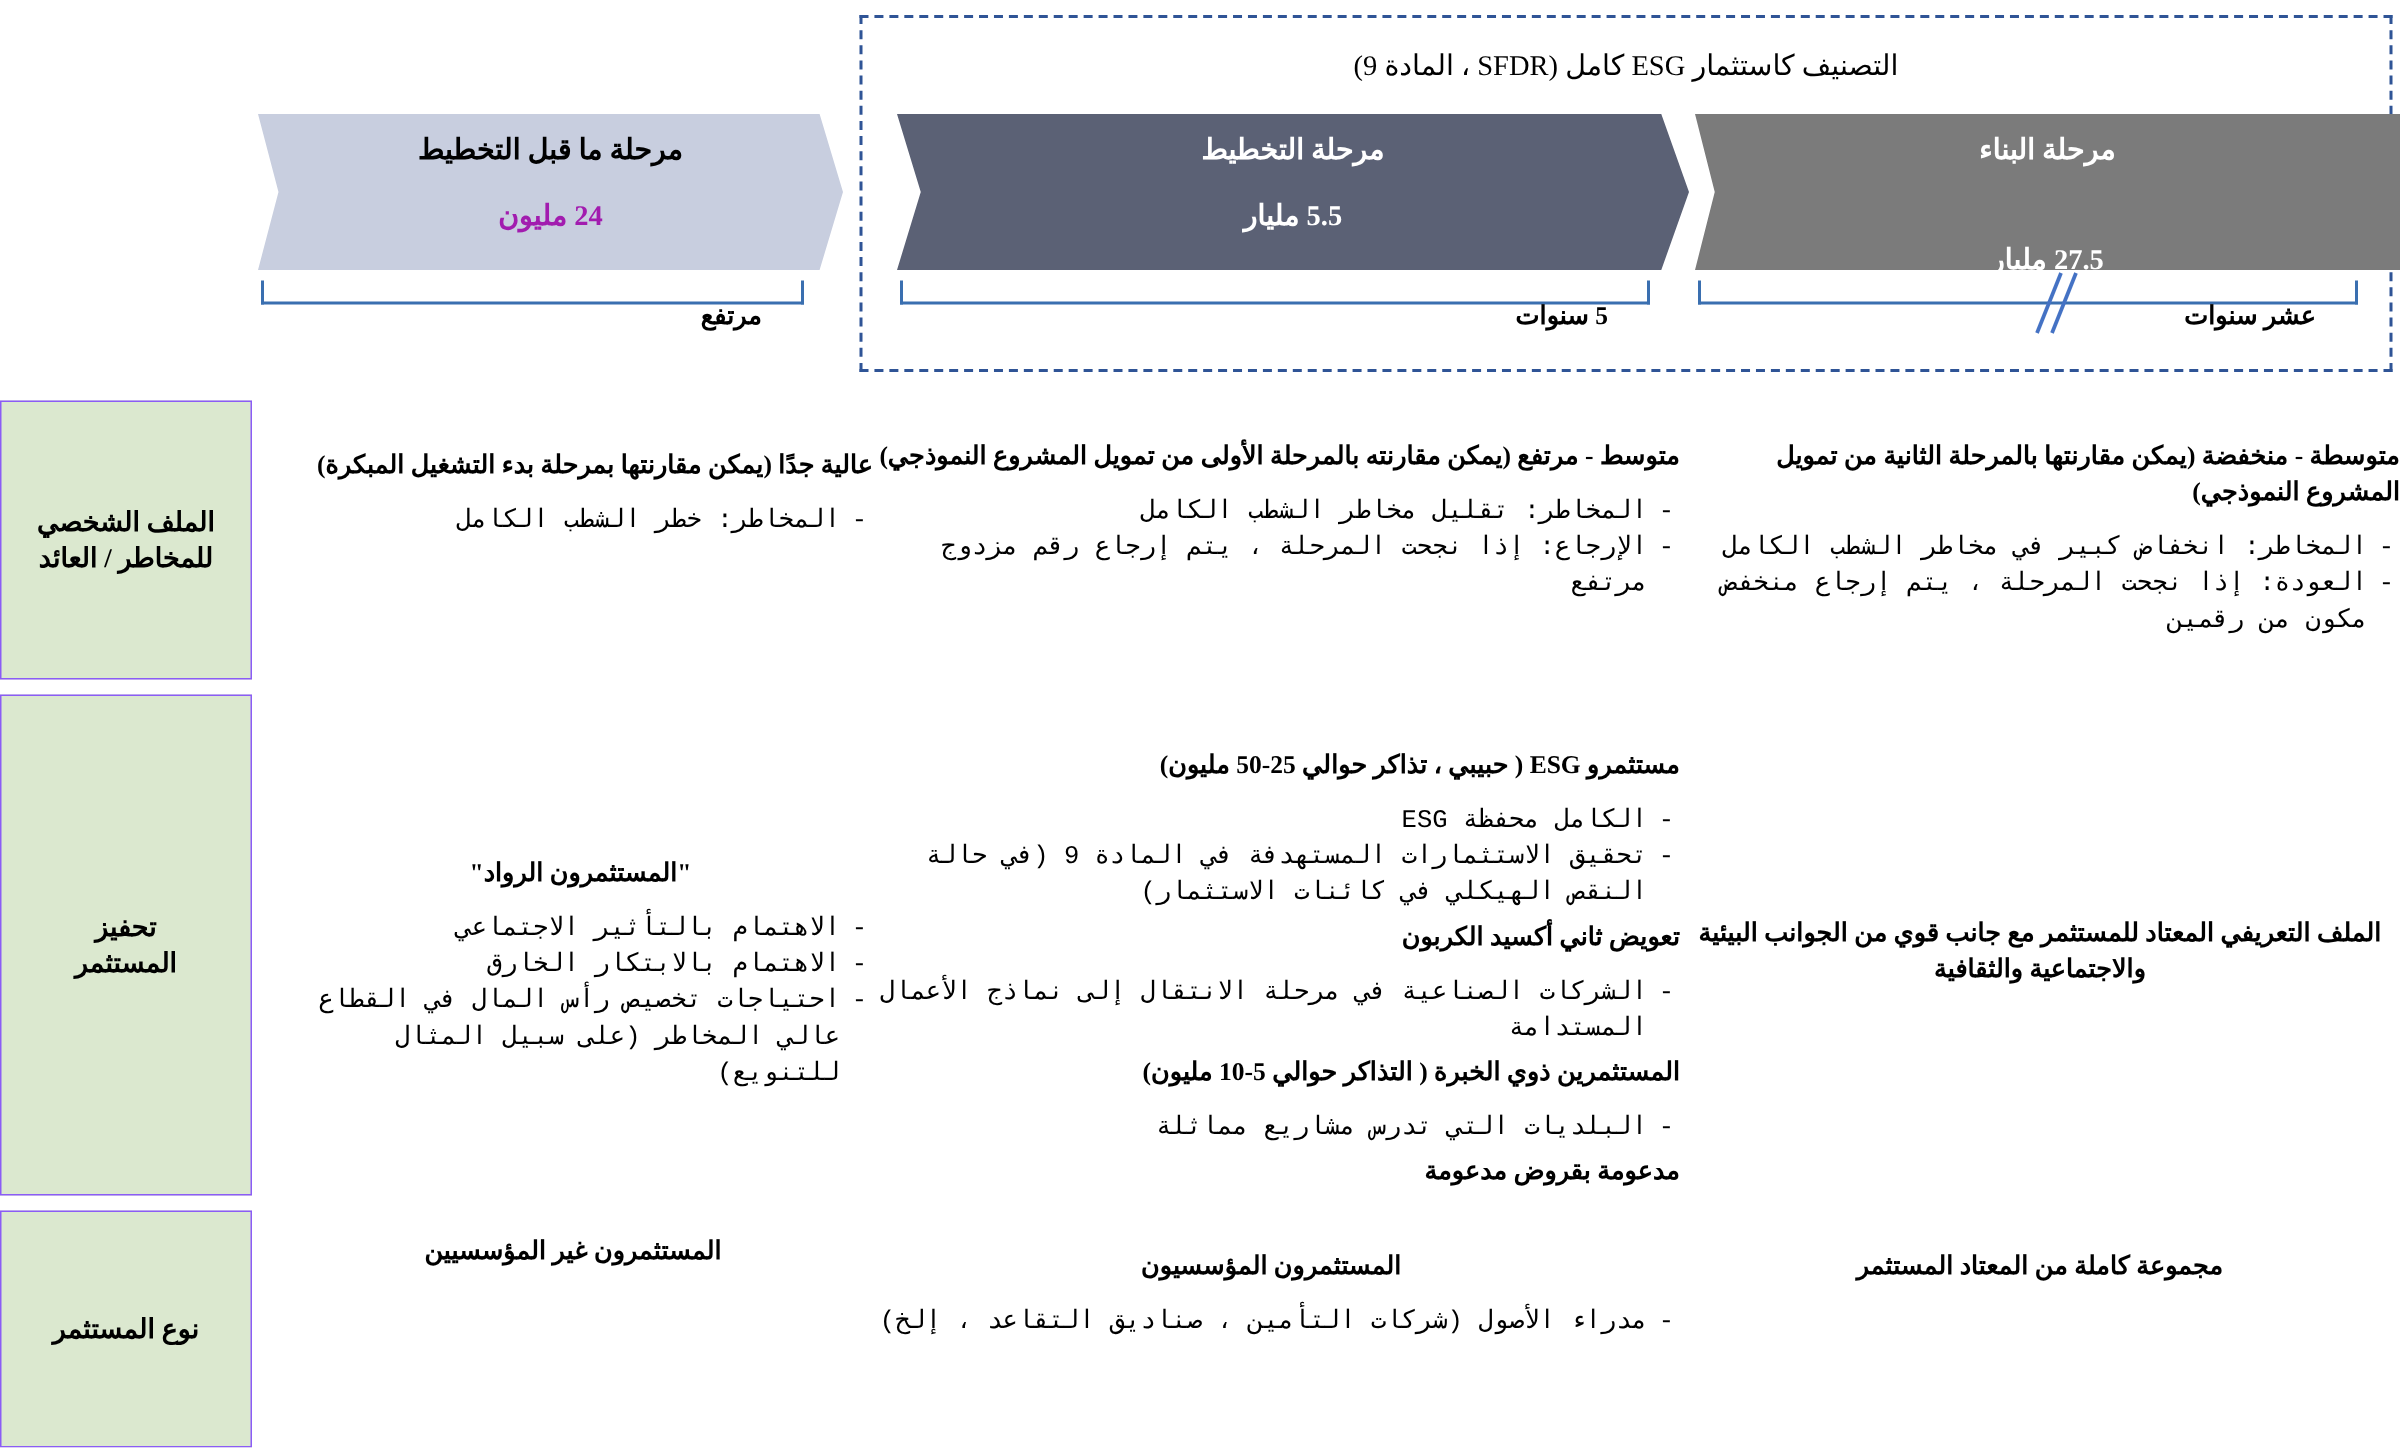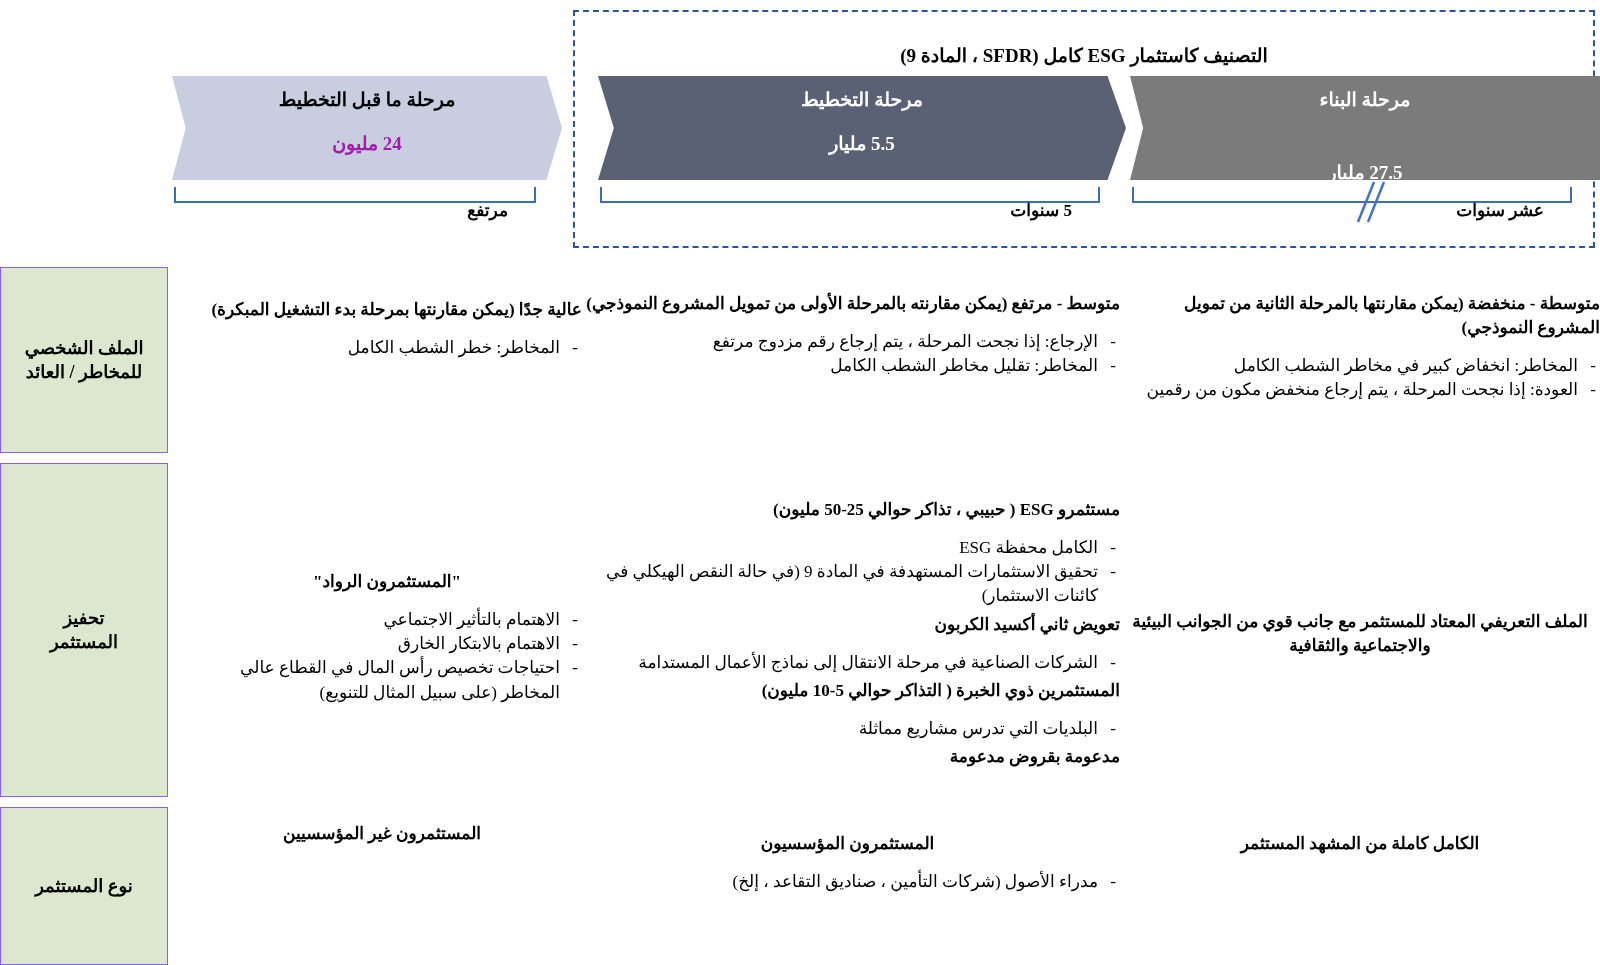--- a/index.html
+++ b/index.html
@@ -23,25 +23,24 @@
   #esg-wrapper {
     left: 573px; top: 10px;
     width: 1022px; height: 238px;
     border: 2px dashed #2f5496;
     background: transparent;
   }
   #esg-caption {
     position: absolute;
     left: 0; right: 0; top: 20px;
     text-align: center;
-    font-weight: bold;
+    font-weight: normal;
     font-size: 19px;
     letter-spacing: 0px;
     color: #000;
-    margin-top: 12px;
   }
 
   
   .phase {
     position: absolute;
     height: 104px;
     display: block;
     color: #ffffff;
   }
   .phase .ph-inner {
@@ -151,20 +150,21 @@
   }
   .cell .hd {
     font-weight: bold;
     display: block;
     margin-bottom: 2px;
   }
   .cell ul {
     list-style: none;
     margin: 14px 0 4px 0;
     padding: 0;
+    font-family: Liberation Mono, monospace;
   }
   .cell ul li {
     position: relative;
     padding-right: 22px;
     margin: 0;
   }
   .cell ul li::before {
     content: "-";
     position: absolute;
     right: 4px;
@@ -246,22 +246,22 @@
 <div class="cell" id="cell-r1-c1">
   <span class="hd">عالية جدًا (يمكن مقارنتها بمرحلة بدء التشغيل المبكرة)</span>
   <ul>
     <li>المخاطر: خطر الشطب الكامل</li>
   </ul>
 </div>
 
 <div class="cell" id="cell-r1-c2">
   <span class="hd">متوسط - مرتفع (يمكن مقارنته بالمرحلة الأولى من تمويل المشروع النموذجي)</span>
   <ul>
+    <li>المخاطر: تقليل مخاطر الشطب الكامل</li>
     <li>الإرجاع: إذا نجحت المرحلة ، يتم إرجاع رقم مزدوج مرتفع</li>
-    <li>المخاطر: تقليل مخاطر الشطب الكامل</li>
   </ul>
 </div>
 
 <div class="cell" id="cell-r1-c3">
   <span class="hd">متوسطة - منخفضة (يمكن مقارنتها بالمرحلة الثانية من تمويل المشروع النموذجي)</span>
   <ul>
     <li>المخاطر: انخفاض كبير في مخاطر الشطب الكامل</li>
     <li>العودة: إذا نجحت المرحلة ، يتم إرجاع منخفض مكون من رقمين</li>
   </ul>
 </div>
@@ -301,14 +301,14 @@
 </div>
 
 <div class="cell" id="cell-r3-c2">
   <span class="hd hdr-center">المستثمرون المؤسسيون</span>
   <ul>
     <li>مدراء الأصول (شركات التأمين ، صناديق التقاعد ، إلخ)</li>
   </ul>
 </div>
 
 <div class="cell centered" id="cell-r3-c3">
-  <span class="hd">الكامل كاملة من المشهد المستثمر</span>
+  <span class="hd">مجموعة كاملة من المعتاد المستثمر</span>
 </div>
 
 </body></html>

